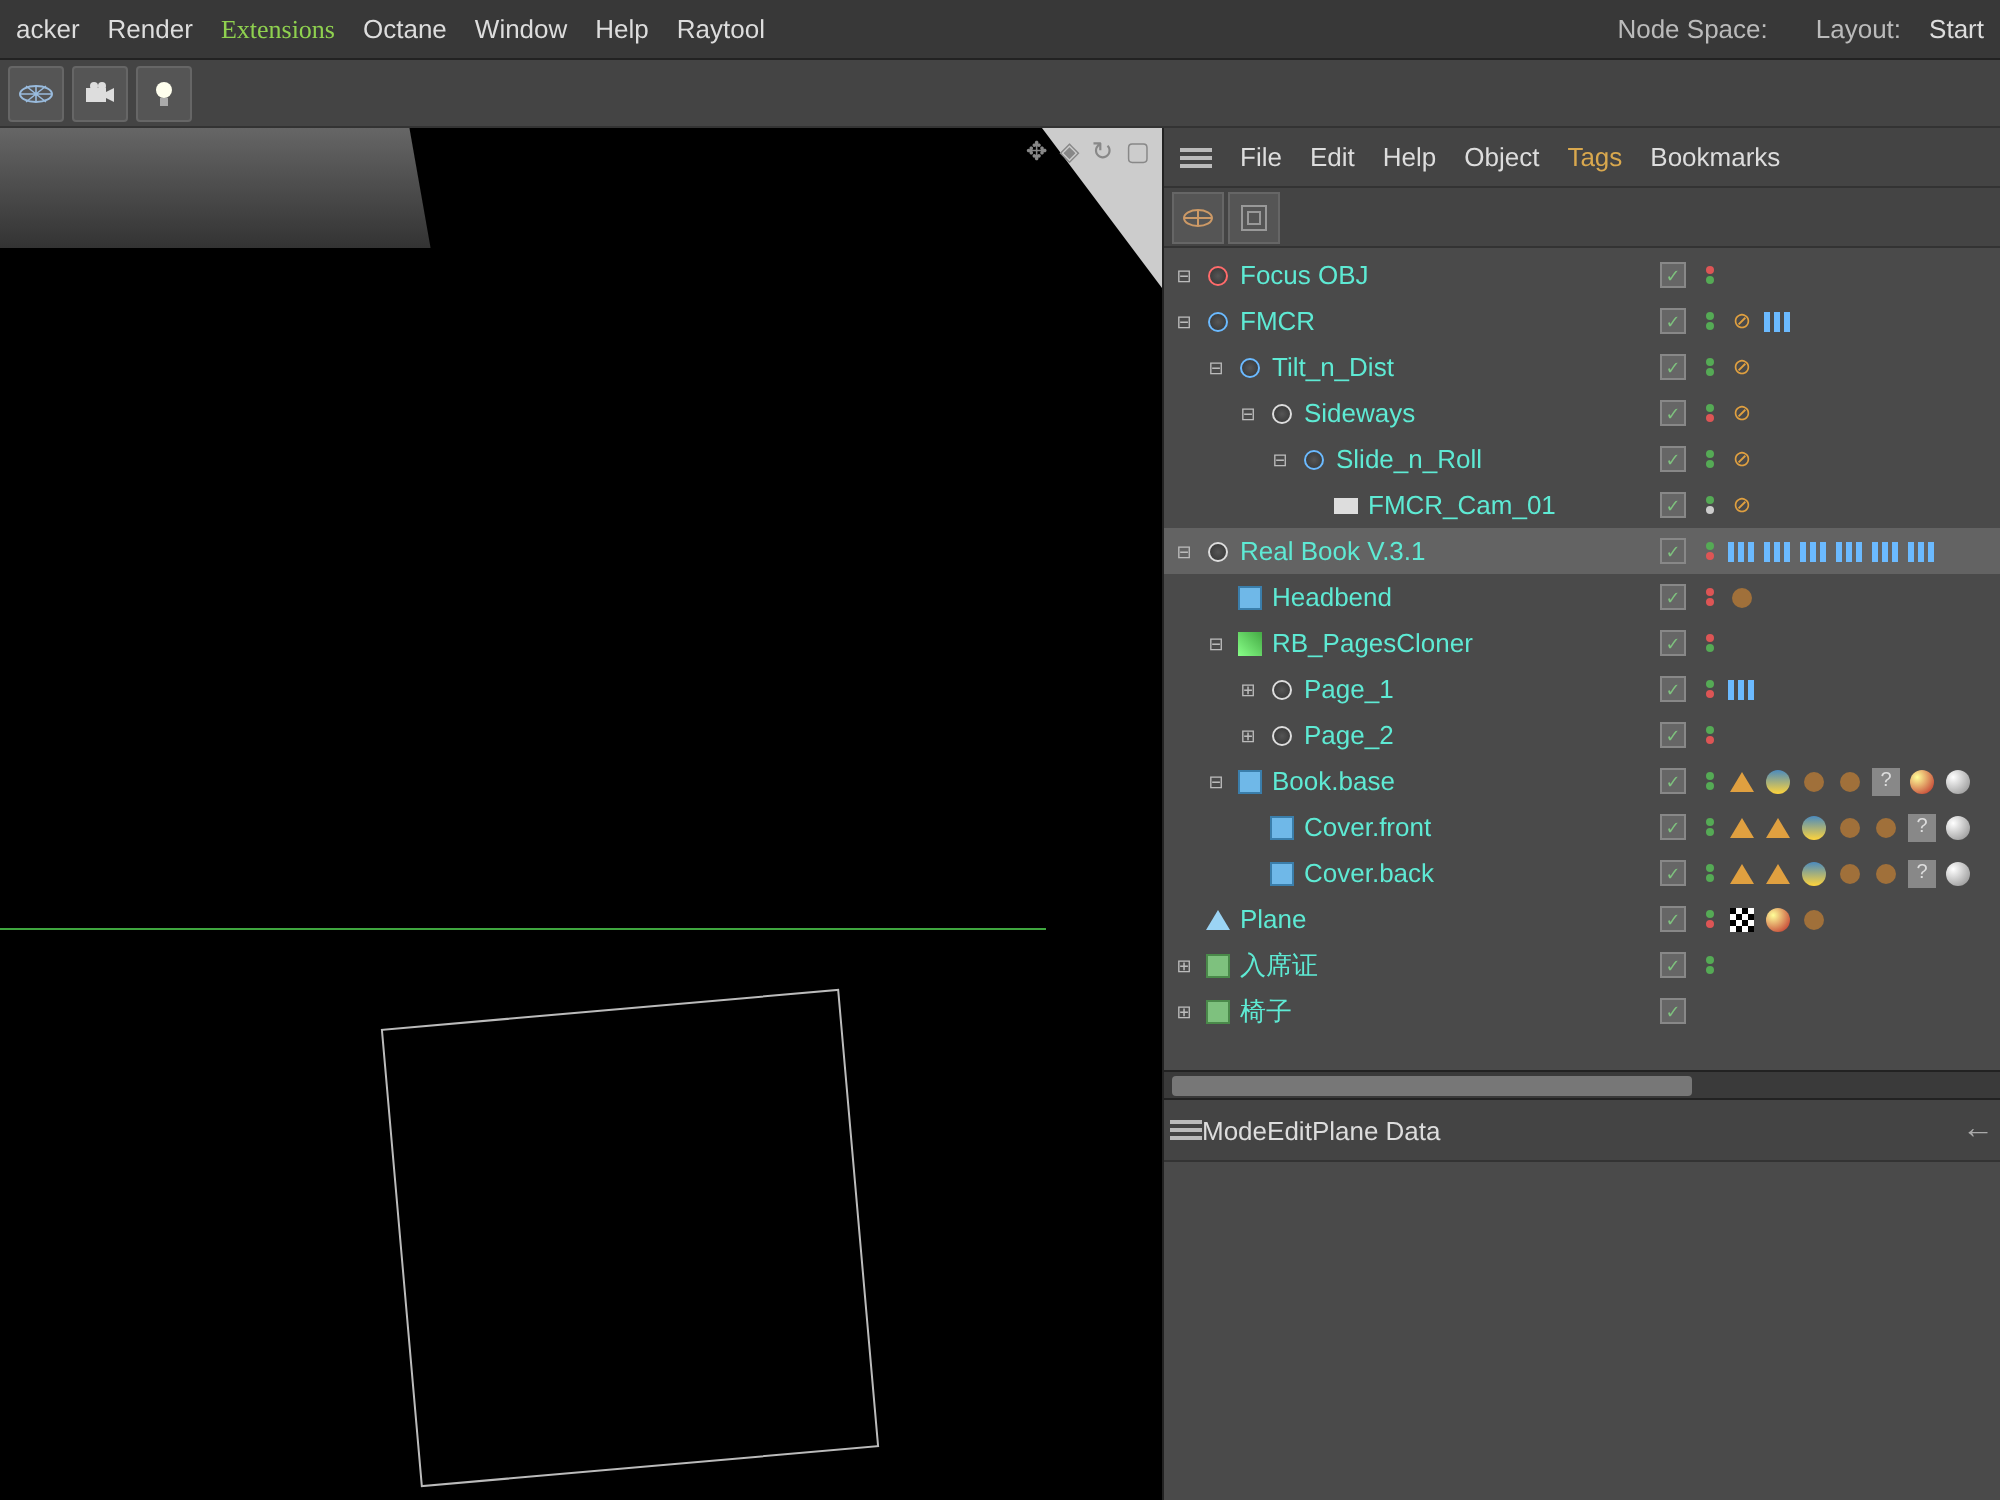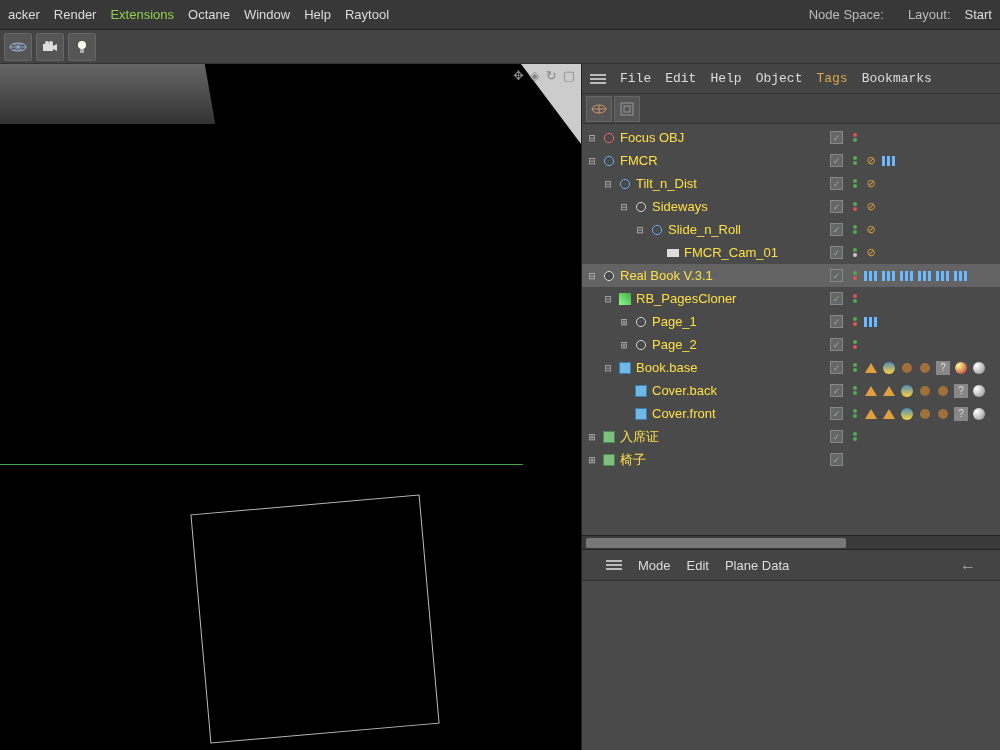--- a/index.html
+++ b/index.html
@@ -1,65 +1,65 @@
 <!DOCTYPE html>
 <html><head>
 <meta charset="utf-8">
 <style>
   * { box-sizing: border-box; margin: 0; padding: 0; font-family: "Segoe UI", Arial, sans-serif; font-size: 13px; }
   body { background: #444; color: #ddd; width: 1000px; height: 750px; overflow: hidden; position: relative; }
   
   .topbar { height: 30px; background: #383838; display: flex; align-items: center; padding: 0 8px; gap: 14px; border-bottom: 1px solid #222; }
   .topbar .menu-item { cursor: pointer; color: #ddd; }
-  .topbar .menu-item.active { color: #8fd14f; }
+  .topbar .menu-item.active { color: #8fd14f; font-family: Liberation Serif, serif; }
   .topbar .spacer { flex: 1; }
   .topbar .label { color: #bbb; margin-left: 10px; }
   .topbar select { background: #2f2f2f; color: #ddd; border: 1px solid #555; padding: 2px 6px; height: 22px; }
   
   .toolbar2 { height: 34px; background: #444; display: flex; align-items: center; padding: 0 4px; gap: 4px; border-bottom: 1px solid #333; }
   .icon-btn { width: 28px; height: 28px; background: #555; border: 1px solid #666; display:flex; align-items:center; justify-content:center; border-radius:2px; cursor:pointer; }
   .icon-btn svg { width:18px; height:18px; }
   
   .main { display: flex; height: calc(750px - 64px); }
   .viewport { flex: 1; background: #000; position: relative; border-right: 1px solid #222; }
   .viewport-icons { position:absolute; top:4px; right:6px; display:flex; gap:6px; color:#888; font-size:14px; }
   .green-line { position:absolute; top: 400px; left:0; width:90%; height:1px; background:#3fa63f; }
   .rect-outline { position:absolute; top: 440px; left:200px; width:230px; height:230px; border:1px solid #bbb; transform: rotate(-5deg); }
   .tri { position:absolute; top:0; right:0; width:0; height:0; border-left:60px solid transparent; border-top:80px solid #ccc; }
   .bar3d { position:absolute; top:0; left:0; width:250px; height:60px; background: linear-gradient(#666,#333); transform: skewX(10deg) translateX(-40px); }
   
   .side { width: 418px; background: #4a4a4a; display:flex; flex-direction:column; }
   .panel-menu { height: 30px; display:flex; align-items:center; gap:14px; padding: 0 8px; border-bottom:1px solid #333; background:#444; }
-  .panel-menu .mbtn { cursor:pointer;font-family:Liberation Mono, monospace; }
+  .panel-menu .mbtn { cursor:pointer; }
   .panel-menu .mbtn.active { color: #d9a84e; text-align: center; }
   .hamb { width:16px; display:flex; flex-direction:column; gap:2px; cursor:pointer; }
   .hamb span { height:2px; background:#bbb; }
   
   .panel-toolbar { height: 30px; display:flex; align-items:center; padding: 0 4px; gap:2px; border-bottom:1px solid #333; background:#444;}
   .pt-btn { width:26px; height:26px; border:1px solid #666; background:#555; display:flex; align-items:center; justify-content:center; cursor:pointer;}
   
   .tree { flex:1; overflow:auto; background:#4a4a4a; padding: 2px 0; }
   .row { display:flex; align-items:center; height:23px; padding-left:4px; position:relative; cursor:pointer; }
   .row.sel { background:#636363; }
   .row .gutter { display:flex; align-items:center; }
   .exp { width:12px; height:12px; display:flex; align-items:center; justify-content:center; color:#bbb; cursor:pointer; font-size:9px; margin-right:2px; }
   .ico { width:14px; height:14px; margin: 0 4px 0 2px; display:flex; align-items:center; justify-content:center; }
-  .lbl { color:#fde047; white-space:nowrap; }
+  .lbl { color:#5eead4; white-space:nowrap; }
   .tags { position:absolute; left:248px; display:flex; align-items:center; gap:2px; }
   .dot-col { width:12px; display:flex; flex-direction:column; gap:1px; align-items:center; margin-left:4px;}
   .dot { width:4px; height:4px; border-radius:50%; }
   .chk { width:13px; height:13px; background:#666; border:1px solid #888; display:flex; align-items:center; justify-content:center; }
   .chk.on::after { content:"✓"; font-size:9px; color:#7ec17e; }
   .tag { width:16px; height:16px; display:flex; align-items:center; justify-content:center; font-size:11px; }
   
   .scrollbar-h { height: 14px; background:#3a3a3a; position:relative; border-top:1px solid #222;}
   .scrollbar-h .thumb { position:absolute; left:4px; top:2px; height:10px; width:260px; background:#777; border-radius:2px; }
   
   .attr-panel { border-top:1px solid #222; background:#444; }
-  .attr-menu { height:30px; display:flex; align-items:center; gap:16px; padding: 0 24px; }
+  .attr-menu { height:30px; display:flex; align-items:center; padding: 0 3px; }
   .back-arrow { margin-left:auto; color:#aaa; font-size:16px; cursor:pointer;}
   .attr-body { height: 170px; background:#4a4a4a; border-top:1px solid #333;}
   
   
   .ic-null { width:10px; height:10px; border-radius:50%; border:1px solid #888; background:radial-gradient(#555,#333); }
   .ic-null.red { border-color:#ff6b6b; }
   .ic-null.blue { border-color:#6bbaff; }
   .ic-null.white { border-color:#ddd; }
   .ic-cube { width:12px; height:12px; background:#6fb8e8; border:1px solid #3a7eab; }
   .ic-cam { width:12px; height:8px; background:#ddd; position:relative; }
@@ -279,20 +279,37 @@
             <span class="tag dots"></span>
             <span class="tag dots"></span>
             <span class="tag dots"></span>
             <span class="tag dots"></span>
             <span class="tag dots"></span>
             <span class="tag dots"></span>
           </span>
         </div>
         <div class="row">
           <span class="gutter" style="padding-left: 16px;">
+            <span class="exp"></span>
+            <span class="ico">
+              <span class="ic-cube"></span>
+            </span>
+          </span>
+          <span class="lbl">Headbend</span>
+          <span class="tags">
+            <span class="chk on"></span>
+            <span class="dot-col">
+              <span class="dot" style="background: rgb(221, 85, 85);"></span>
+              <span class="dot" style="background: rgb(221, 85, 85);"></span>
+            </span>
+            <span class="tag brown"></span>
+          </span>
+        </div>
+        <div class="row">
+          <span class="gutter" style="padding-left: 16px;">
             <span class="exp">⊟</span>
             <span class="ico">
               <span class="ic-cloner"></span>
             </span>
           </span>
           <span class="lbl">RB_PagesCloner</span>
           <span class="tags">
             <span class="chk on"></span>
             <span class="dot-col">
               <span class="dot" style="background: rgb(221, 85, 85);"></span>
@@ -356,21 +373,21 @@
             <span class="tag sphere"></span>
           </span>
         </div>
         <div class="row">
           <span class="gutter" style="padding-left: 32px;">
             <span class="exp"></span>
             <span class="ico">
               <span class="ic-cube"></span>
             </span>
           </span>
-          <span class="lbl">Cover.back</span>
+          <span class="lbl">Cover.front</span>
           <span class="tags">
             <span class="chk on"></span>
             <span class="dot-col">
               <span class="dot" style="background: rgb(85, 170, 85);"></span>
               <span class="dot" style="background: rgb(85, 170, 85);"></span>
             </span>
             <span class="tag tri-o"></span>
             <span class="tag tri-o"></span>
             <span class="tag py"></span>
             <span class="tag brown"></span>
@@ -379,34 +396,53 @@
             <span class="tag sphere"></span>
           </span>
         </div>
         <div class="row">
           <span class="gutter" style="padding-left: 32px;">
             <span class="exp"></span>
             <span class="ico">
               <span class="ic-cube"></span>
             </span>
           </span>
-          <span class="lbl">Cover.front</span>
+          <span class="lbl">Cover.back</span>
           <span class="tags">
             <span class="chk on"></span>
             <span class="dot-col">
               <span class="dot" style="background: rgb(85, 170, 85);"></span>
               <span class="dot" style="background: rgb(85, 170, 85);"></span>
             </span>
             <span class="tag tri-o"></span>
             <span class="tag tri-o"></span>
             <span class="tag py"></span>
             <span class="tag brown"></span>
             <span class="tag brown"></span>
             <span class="tag grayq"></span>
             <span class="tag sphere"></span>
+          </span>
+        </div>
+        <div class="row">
+          <span class="gutter" style="padding-left: 0px;">
+            <span class="exp"></span>
+            <span class="ico">
+              <span class="ic-plane"></span>
+            </span>
+          </span>
+          <span class="lbl">Plane</span>
+          <span class="tags">
+            <span class="chk on"></span>
+            <span class="dot-col">
+              <span class="dot" style="background: rgb(85, 170, 85);"></span>
+              <span class="dot" style="background: rgb(221, 85, 85);"></span>
+            </span>
+            <span class="tag checker"></span>
+            <span class="tag redball"></span>
+            <span class="tag brown"></span>
           </span>
         </div>
         <div class="row">
           <span class="gutter" style="padding-left: 0px;">
             <span class="exp">⊞</span>
             <span class="ico">
               <span class="ic-green"></span>
             </span>
           </span>
           <span class="lbl">入席证</span>

